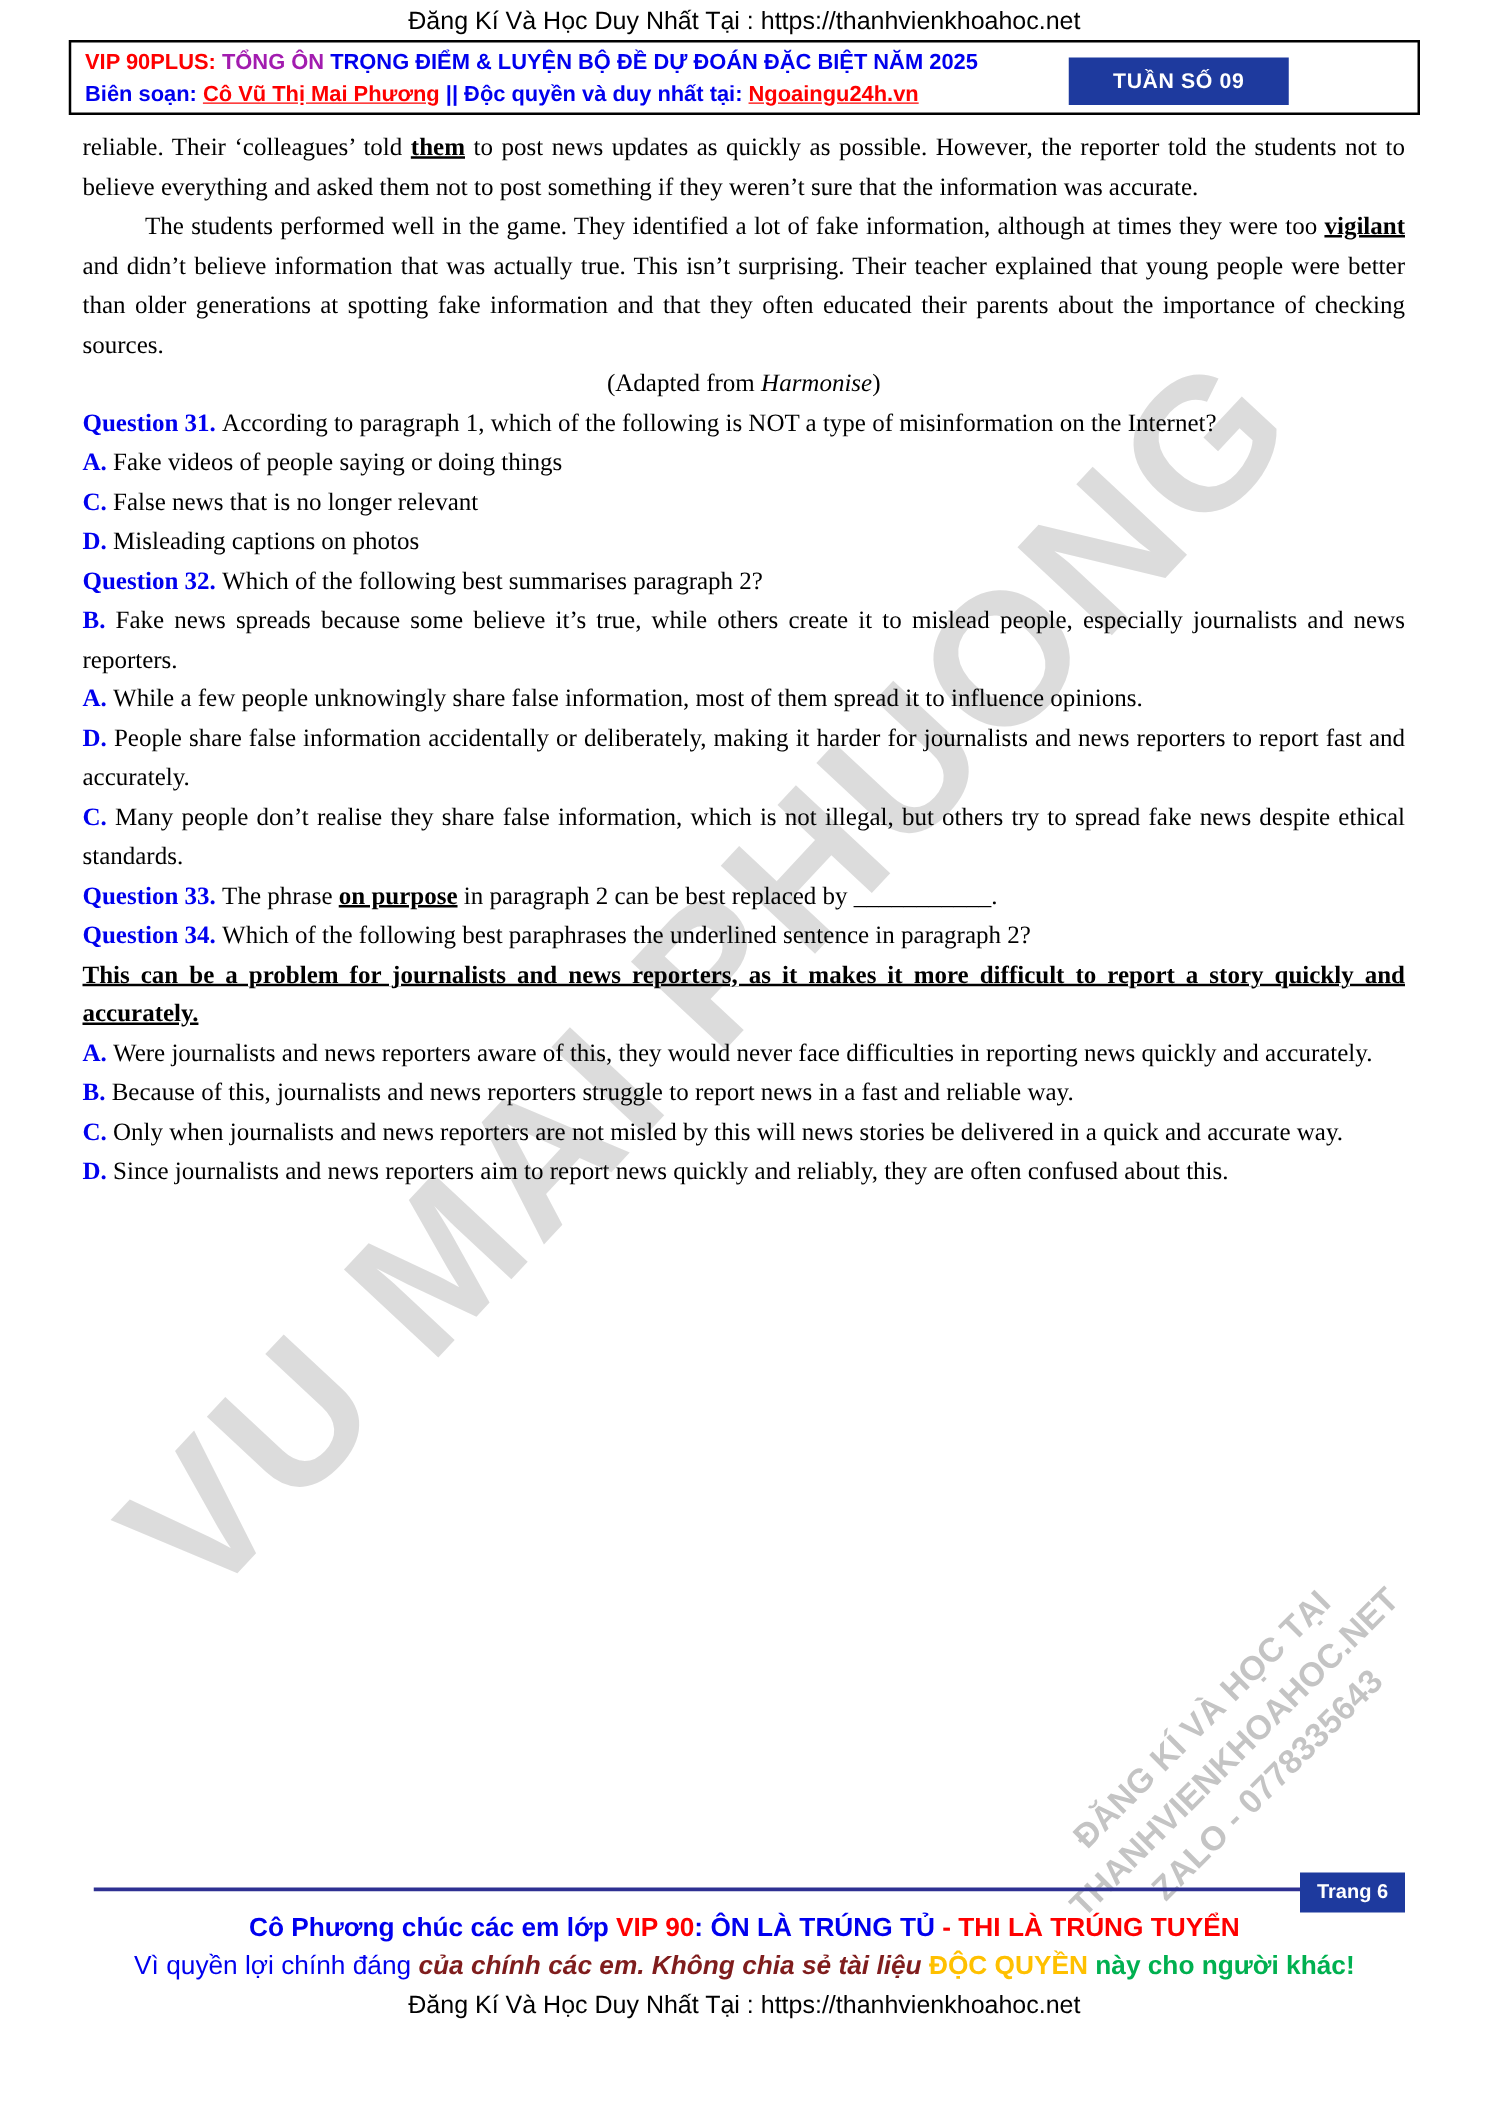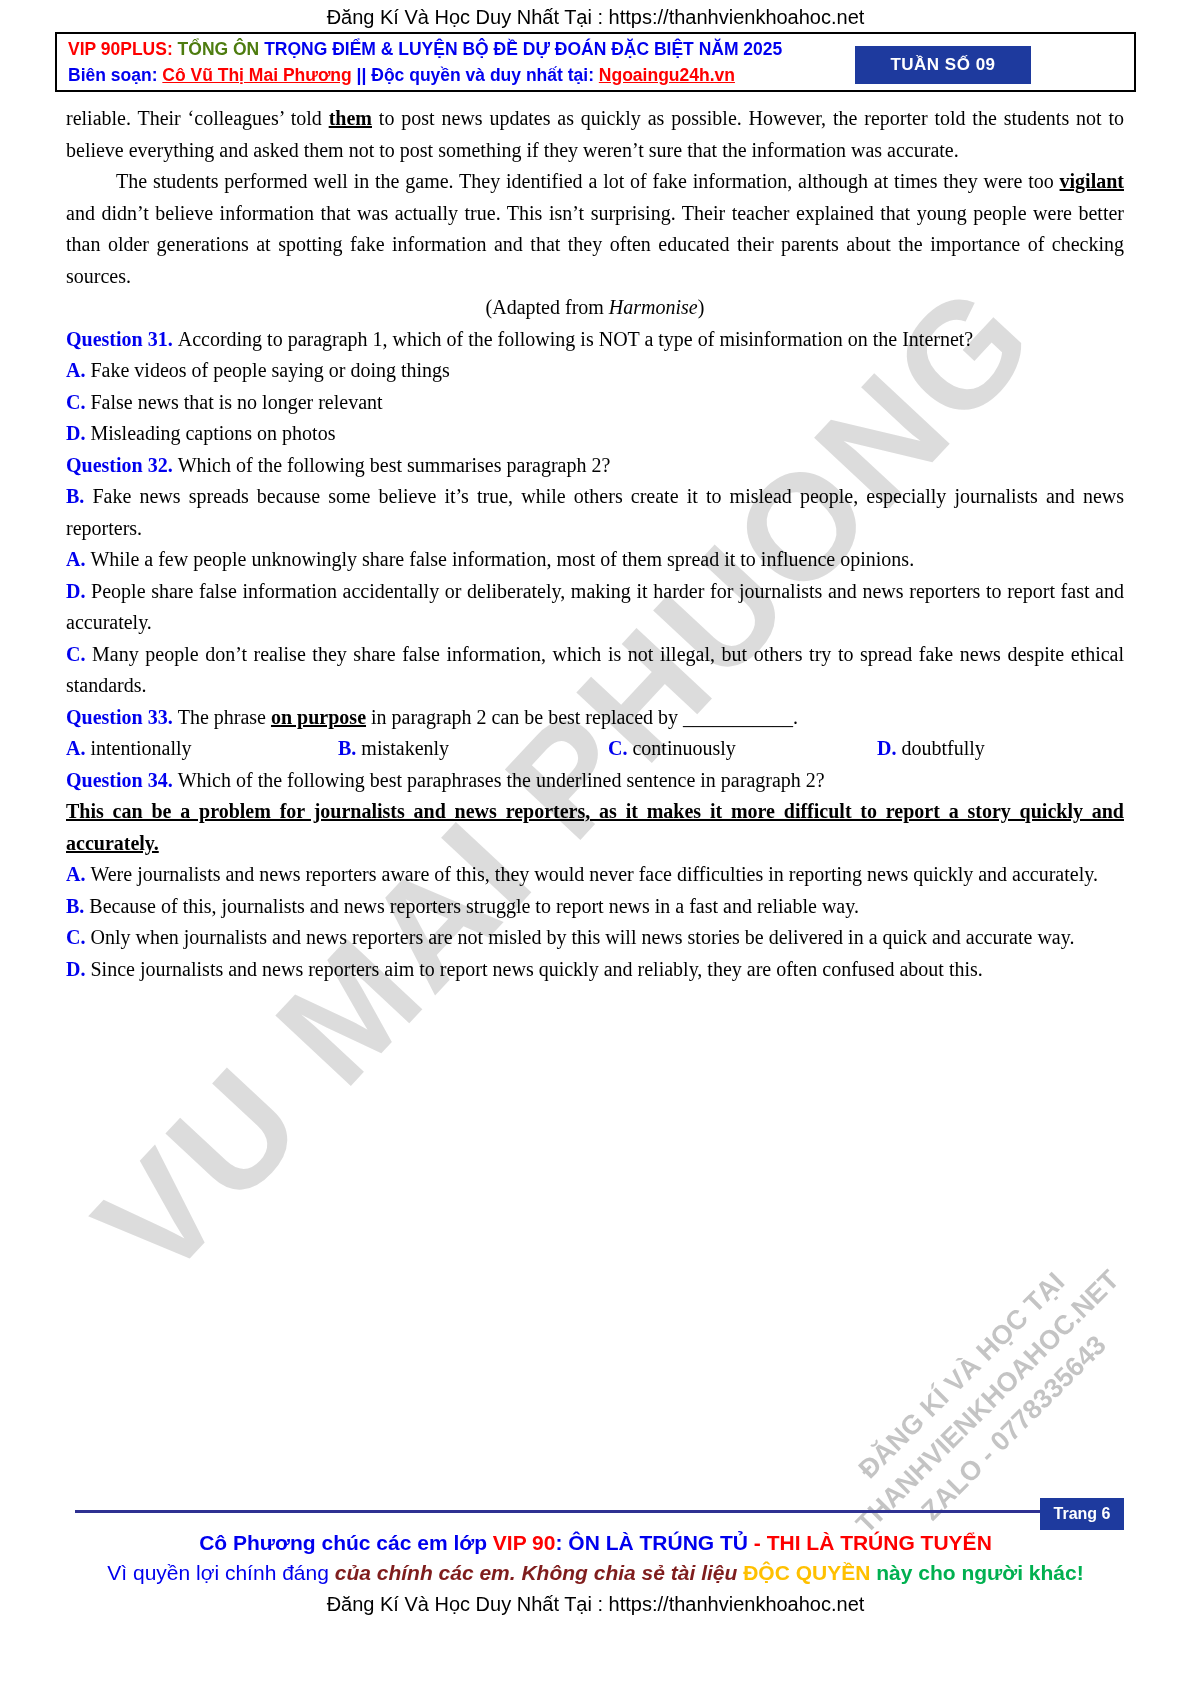--- a/index.html
+++ b/index.html
@@ -44,21 +44,21 @@
     font:400 20px/26px "Liberation Sans",sans-serif;color:#000;}
 </style>
 </head>
 <body>
 
 <div class="page">
 
   <div class="top-banner"><span>Đăng Kí Và Học Duy Nhất Tại : </span><span>https://thanhvienkhoahoc.net</span></div>
 
   <div class="header-box">
-    <div class="header-line"><span style="color: rgb(254, 0, 0); font-weight: bold;">VIP 90PLUS: </span><span style="color: #4d7c0f; font-weight: bold;">TỔNG ÔN </span><span style="color: rgb(0, 0, 238); font-weight: bold;">TRỌNG ĐIỂM &amp; LUYỆN BỘ ĐỀ </span><span style="color: rgb(0, 0, 238); font-weight: bold;">DỰ ĐOÁN ĐẶC BIỆT NĂM 2025</span></div>
+    <div class="header-line"><span style="color: rgb(254, 0, 0); font-weight: bold;">VIP 90PLUS: </span><span style="color: #a21caf; font-weight: bold;">TỔNG ÔN </span><span style="color: rgb(0, 0, 238); font-weight: bold;">TRỌNG ĐIỂM &amp; LUYỆN BỘ ĐỀ </span><span style="color: rgb(0, 0, 238); font-weight: bold;">DỰ ĐOÁN ĐẶC BIỆT NĂM 2025</span></div>
     <div class="header-line"><span style="color: rgb(0, 0, 238); font-weight: bold;">Biên soạn: </span><span style="color: rgb(254, 0, 0); font-weight: bold; text-decoration: underline;">Cô Vũ Thị Mai Phương</span><span style="color: rgb(0, 0, 238); font-weight: bold;"> || </span><span style="color: rgb(0, 0, 238); font-weight: bold;">Độc quyền và duy nhất tại: </span><span style="color: rgb(254, 0, 0); font-weight: bold; text-decoration: underline;">Ngoaingu24h.vn</span></div>
   </div>
   <div class="week-badge">TUẦN SỐ 09</div>
 
   <div class="watermark-center">VU MAI PHUONG</div>
 
   <div class="watermark-corner">
     <div>ĐĂNG KÍ VÀ HỌC TẠI</div>
     <div>THANHVIENKHOAHOC.NET</div>
     <div>ZALO - 0778335643</div>
@@ -71,26 +71,20 @@
       <p class="para"><span style="color: rgb(0, 0, 238); font-weight: bold;">Question 31. </span><span>According to paragraph 1, which of the following is NOT a type of misinformation on the Internet?</span></p>
       <p class="para"><span style="color: rgb(0, 0, 238); font-weight: bold;">A. </span><span>Fake videos of people saying or doing things</span></p>
       <p class="para"><span style="color: rgb(0, 0, 238); font-weight: bold;">C. </span><span>False news that is no longer relevant</span></p>
       <p class="para"><span style="color: rgb(0, 0, 238); font-weight: bold;">D. </span><span>Misleading captions on photos</span></p>
       <p class="para"><span style="color: rgb(0, 0, 238); font-weight: bold;">Question 32. </span><span>Which of the following best summarises paragraph 2?</span></p>
       <p class="para"><span style="color: rgb(0, 0, 238); font-weight: bold;">B. </span><span>Fake news spreads because some believe it’s true, while others create it to mislead people, especially journalists and news reporters.</span></p>
       <p class="para"><span style="color: rgb(0, 0, 238); font-weight: bold;">A. </span><span>While a few people unknowingly share false information, most of them spread it to influence opinions.</span></p>
       <p class="para"><span style="color: rgb(0, 0, 238); font-weight: bold;">D. </span><span>People share false information accidentally or deliberately, making it harder for journalists and news reporters to report fast and accurately.</span></p>
       <p class="para"><span style="color: rgb(0, 0, 238); font-weight: bold;">C. </span><span>Many people don’t realise they share false information, which is not illegal, but others try to spread fake news despite ethical standards.</span></p>
       <p class="para"><span style="color: rgb(0, 0, 238); font-weight: bold;">Question 33. </span><span>The phrase </span><span style="font-weight: bold; text-decoration: underline;">on purpose</span><span> in paragraph 2 can be best replaced by ___________.</span></p>
-      <div class="choices-row">
-        <div><span style="color: rgb(0, 0, 238); font-weight: bold;">A. </span><span>intentionally</span></div>
-        <div><span style="color: rgb(0, 0, 238); font-weight: bold;">B. </span><span>mistakenly</span></div>
-        <div><span style="color: rgb(0, 0, 238); font-weight: bold;">C. </span><span>continuously</span></div>
-        <div><span style="color: rgb(0, 0, 238); font-weight: bold;">D. </span><span>doubtfully</span></div>
-      </div>
       <p class="para"><span style="color: rgb(0, 0, 238); font-weight: bold;">Question 34. </span><span>Which of the following best paraphrases the underlined sentence in paragraph 2?</span></p>
       <p class="para"><span style="font-weight: bold; text-decoration: underline;">This can be a problem for journalists and news reporters, as it makes it more difficult to report a story quickly and accurately.</span></p>
       <p class="para"><span style="color: rgb(0, 0, 238); font-weight: bold;">A. </span><span>Were journalists and news reporters aware of this, they would never face difficulties in reporting news quickly and accurately.</span></p>
       <p class="para"><span style="color: rgb(0, 0, 238); font-weight: bold;">B. </span><span>Because of this, journalists and news reporters struggle to report news in a fast and reliable way.</span></p>
       <p class="para"><span style="color: rgb(0, 0, 238); font-weight: bold;">C. </span><span>Only when journalists and news reporters are not misled by this will news stories be delivered in a quick and accurate way.</span></p>
       <p class="para"><span style="color: rgb(0, 0, 238); font-weight: bold;">D. </span><span>Since journalists and news reporters aim to report news quickly and reliably, they are often confused about this.</span></p>
     </div>
 
   <div class="footer-rule"></div>
 

